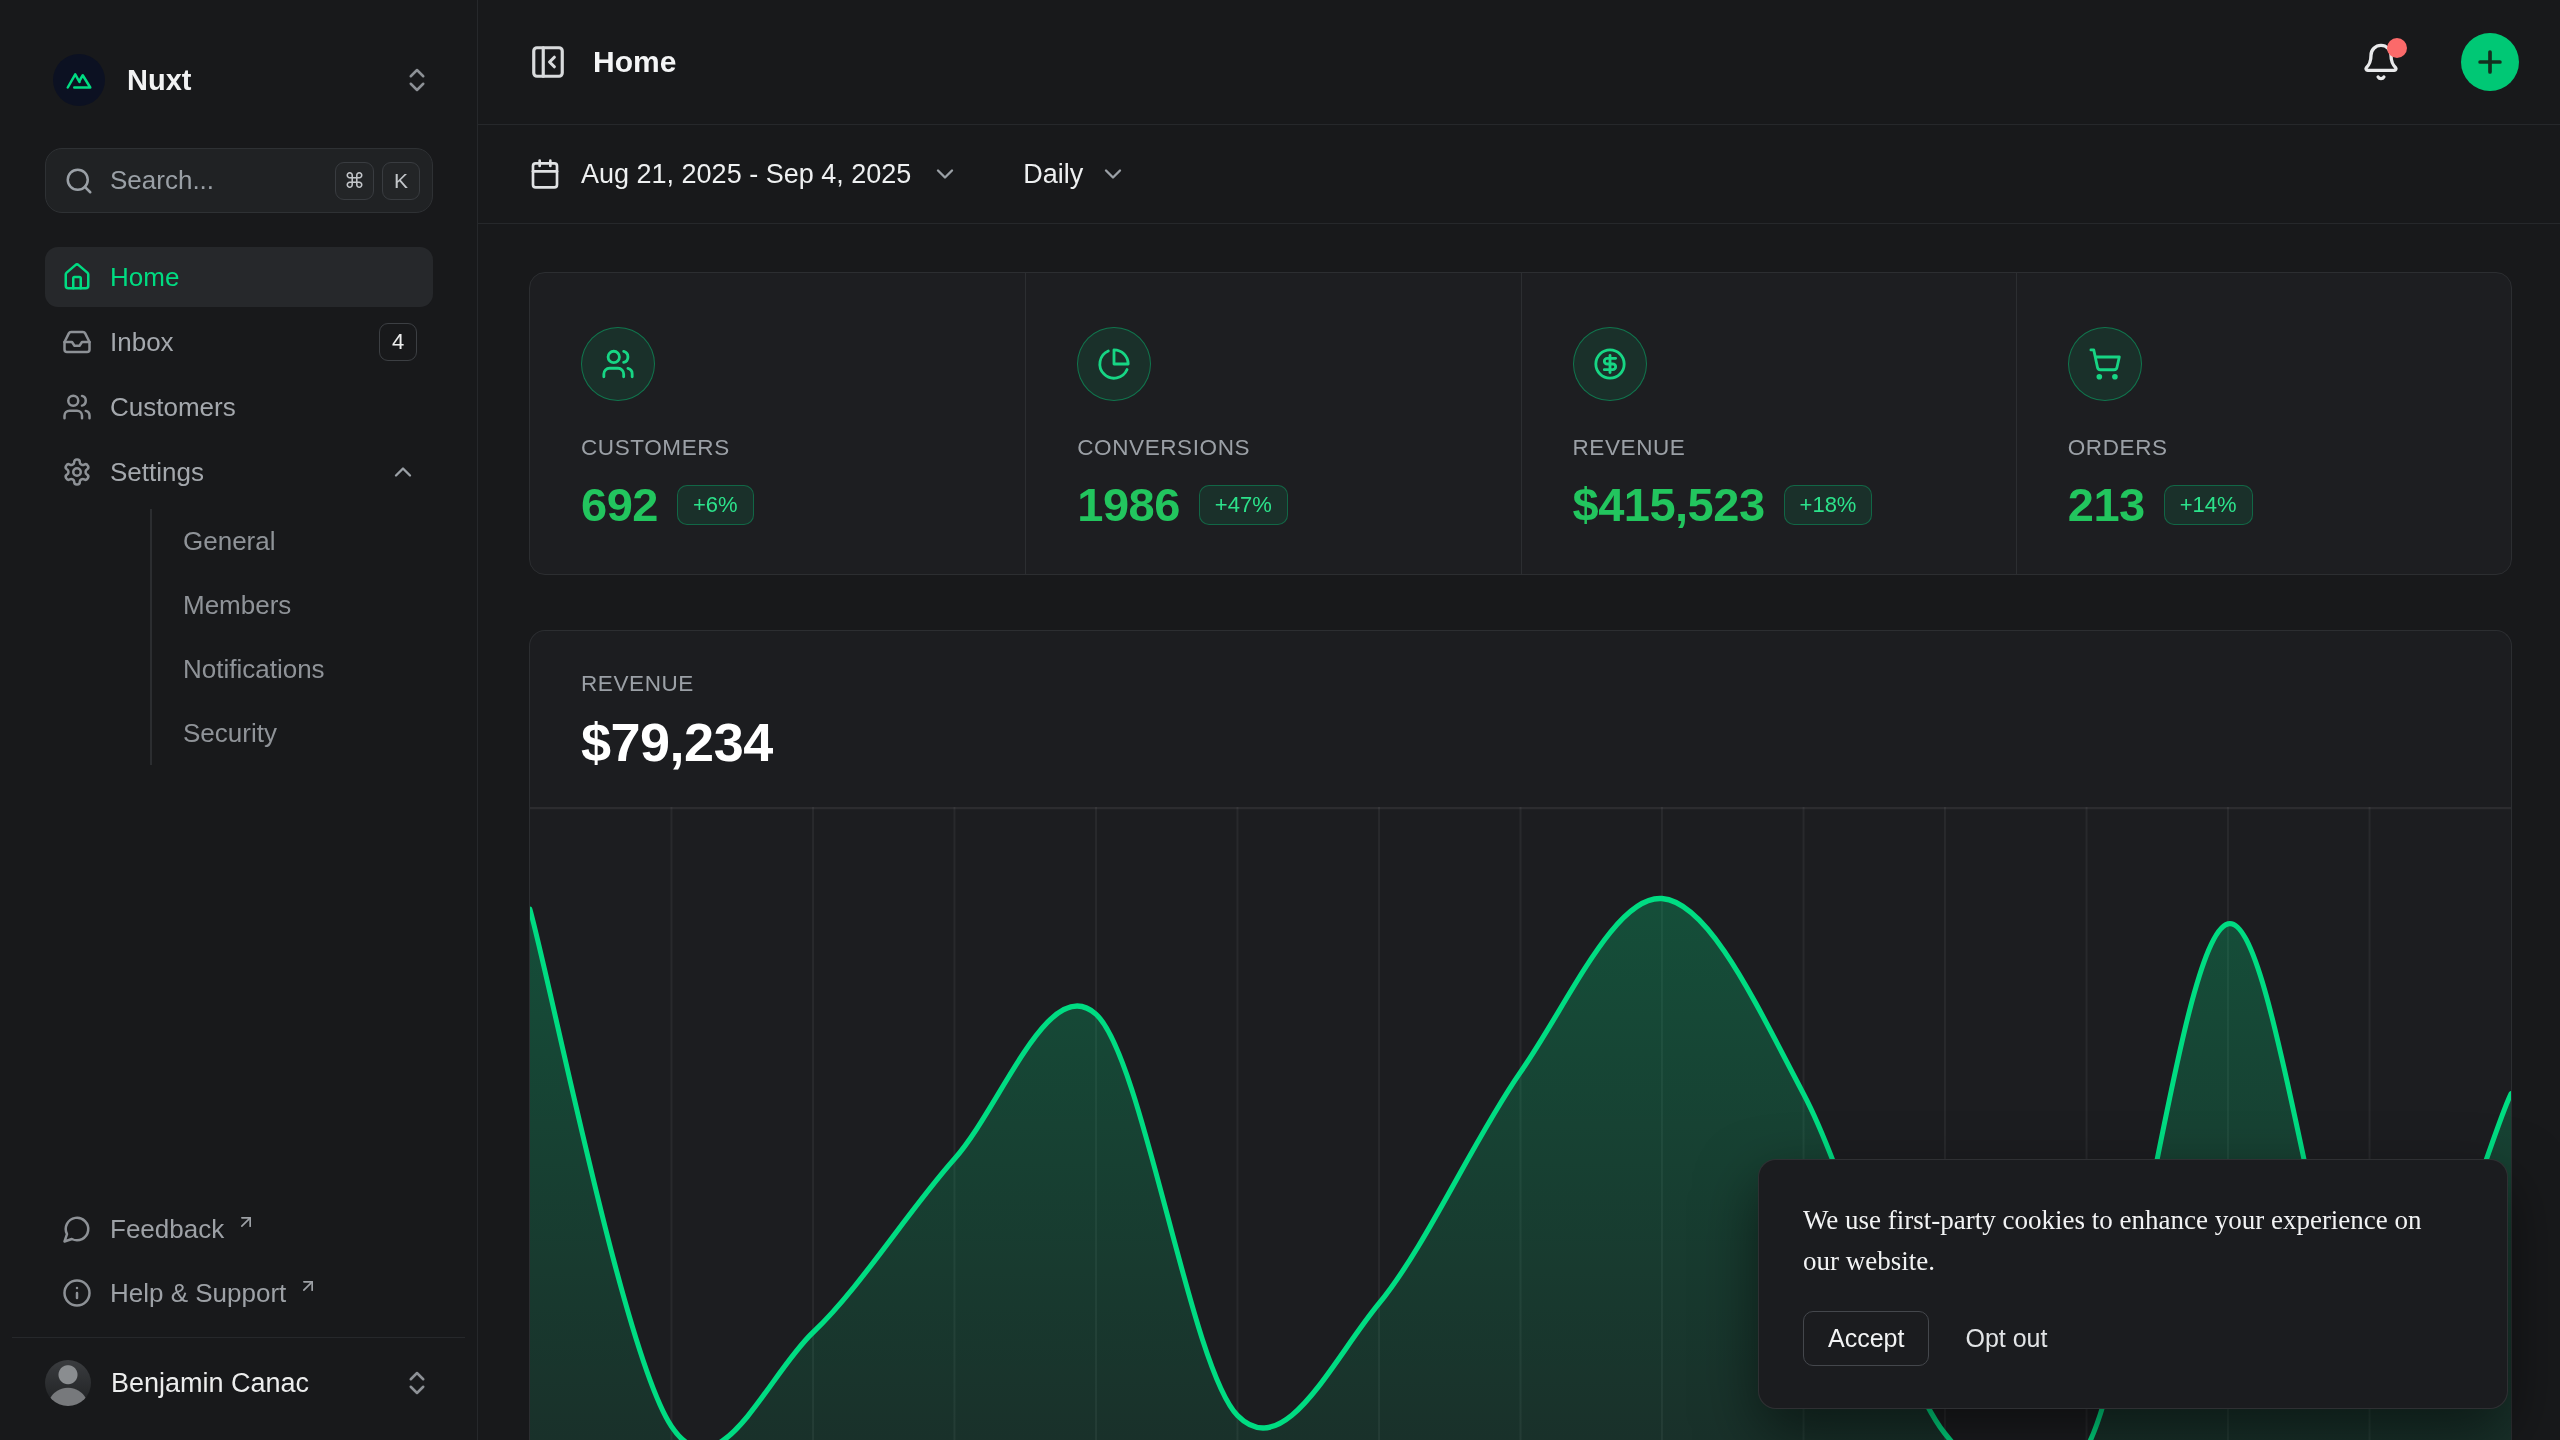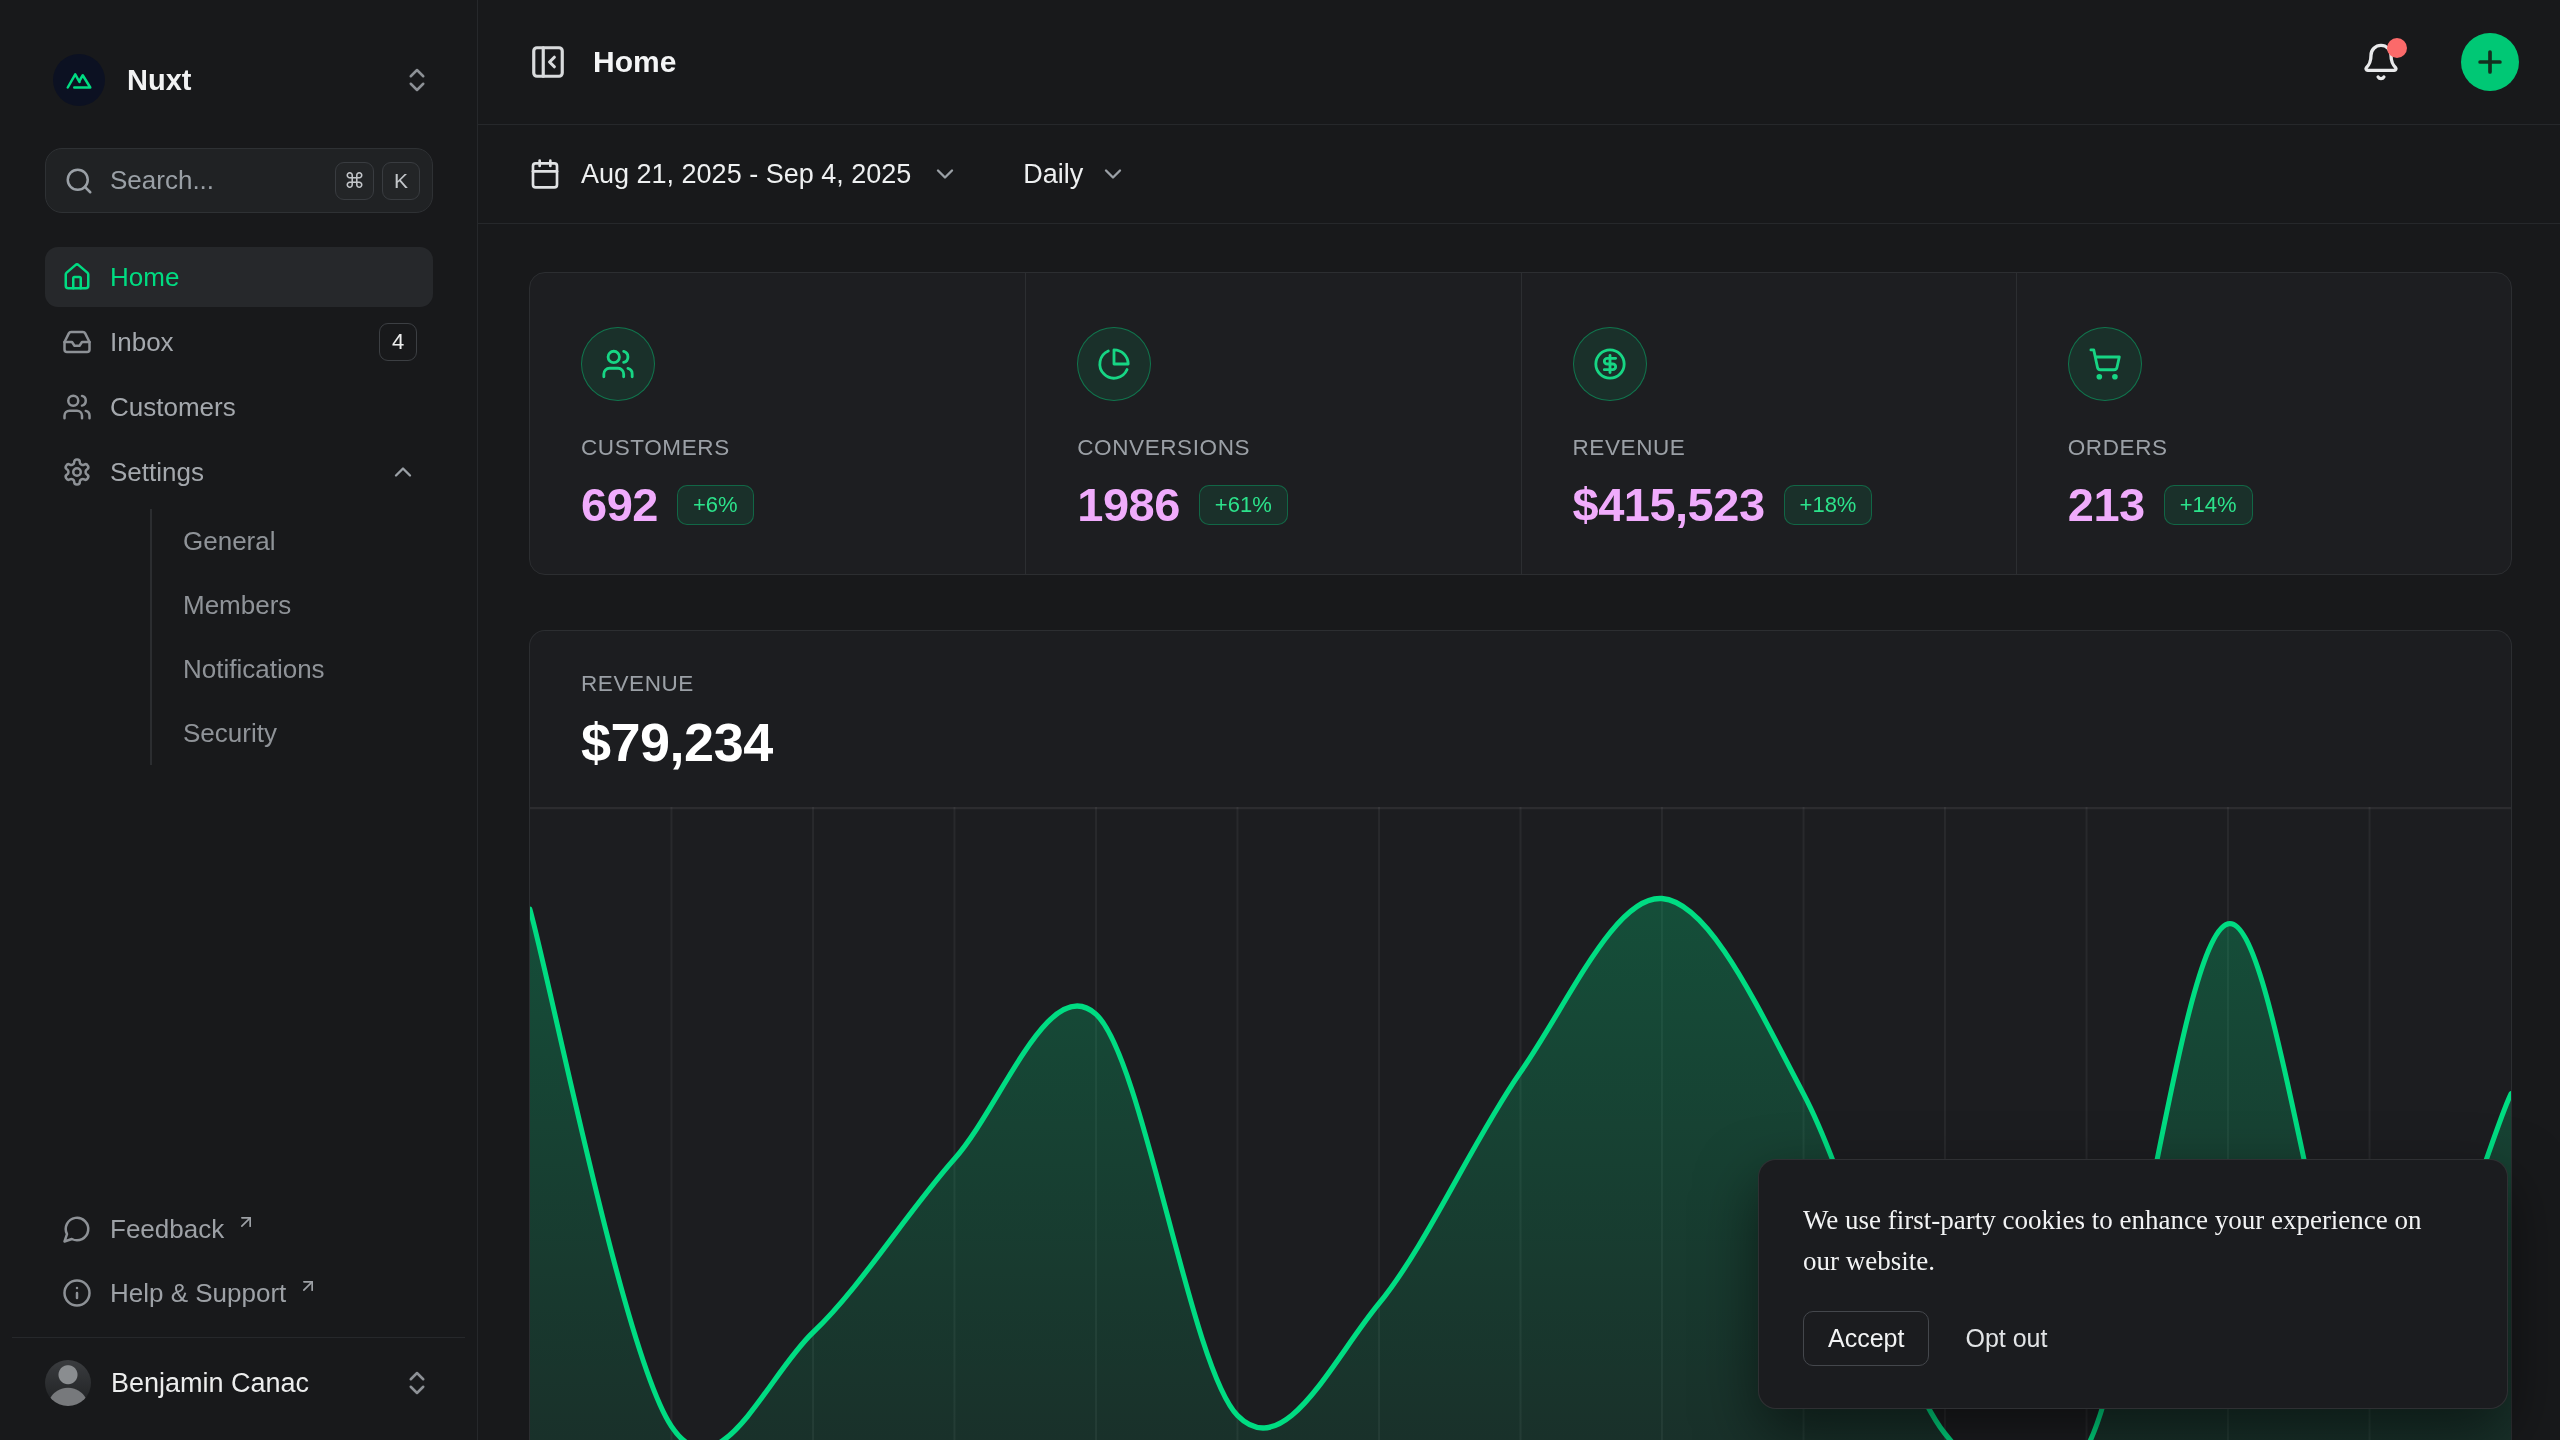--- a/index.html
+++ b/index.html
@@ -111,21 +111,21 @@
   }
   .stat-cell { padding:54px 0 0 51px; cursor:pointer; }
   .stat-cell + .stat-cell { border-left:1.5px solid #2c2e31; }
   .stat-ico-circle {
     width:74px; height:74px; border-radius:50%;
     background:rgba(0,220,130,0.10); border:1.5px solid rgba(0,220,130,0.40);
     display:flex; align-items:center; justify-content:center; color:#17d584;
   }
   .stat-label { margin-top:34px; font-size:22.5px; color:#9ba0a6; letter-spacing:0.6px; }
   .stat-value-row { margin-top:16px; display:flex; align-items:center; gap:19px; }
-  .stat-value { font-size:47px; font-weight:700; color:#f0abfc; letter-spacing:-0.5px; }
+  .stat-value { font-size:47px; font-weight:700; color:#22c55e; letter-spacing:-0.5px; }
   .delta-badge {
     background:rgba(0,220,130,0.10); border:1.5px solid rgba(0,220,130,0.32);
     color:#2ce28b; border-radius:10px; font-size:22px; font-weight:500;
     padding:8px 15px; line-height:1;
   }
 
   
   .revenue-card {
     margin-top:55px; height:900px;
     background:#1c1d20; border:1.5px solid #2c2e31; border-radius:16px 16px 0 0;
@@ -381,21 +381,21 @@
       <div class="stat-cell">
         <div class="stat-ico-circle">
           <svg width="34" height="34" viewBox="0 0 24 24" fill="none" stroke="currentColor" stroke-width="2" stroke-linecap="round" stroke-linejoin="round">
             <path d="M21.21 15.89A10 10 0 1 1 8 2.83"></path>
               <path d="M22 12A10 10 0 0 0 12 2v10z"></path>
           </svg>
         </div>
         <div class="stat-label">CONVERSIONS</div>
         <div class="stat-value-row">
           <span class="stat-value">1986</span>
-          <span class="delta-badge">+61%</span>
+          <span class="delta-badge">+47%</span>
         </div>
       </div>
 
       <div class="stat-cell">
         <div class="stat-ico-circle">
           <svg width="34" height="34" viewBox="0 0 24 24" fill="none" stroke="currentColor" stroke-width="2" stroke-linecap="round" stroke-linejoin="round">
             <circle cx="12" cy="12" r="10"></circle>
               <path d="M16 8h-6a2 2 0 1 0 0 4h4a2 2 0 1 1 0 4H8"></path>
               <path d="M12 18V6"></path>
           </svg>

